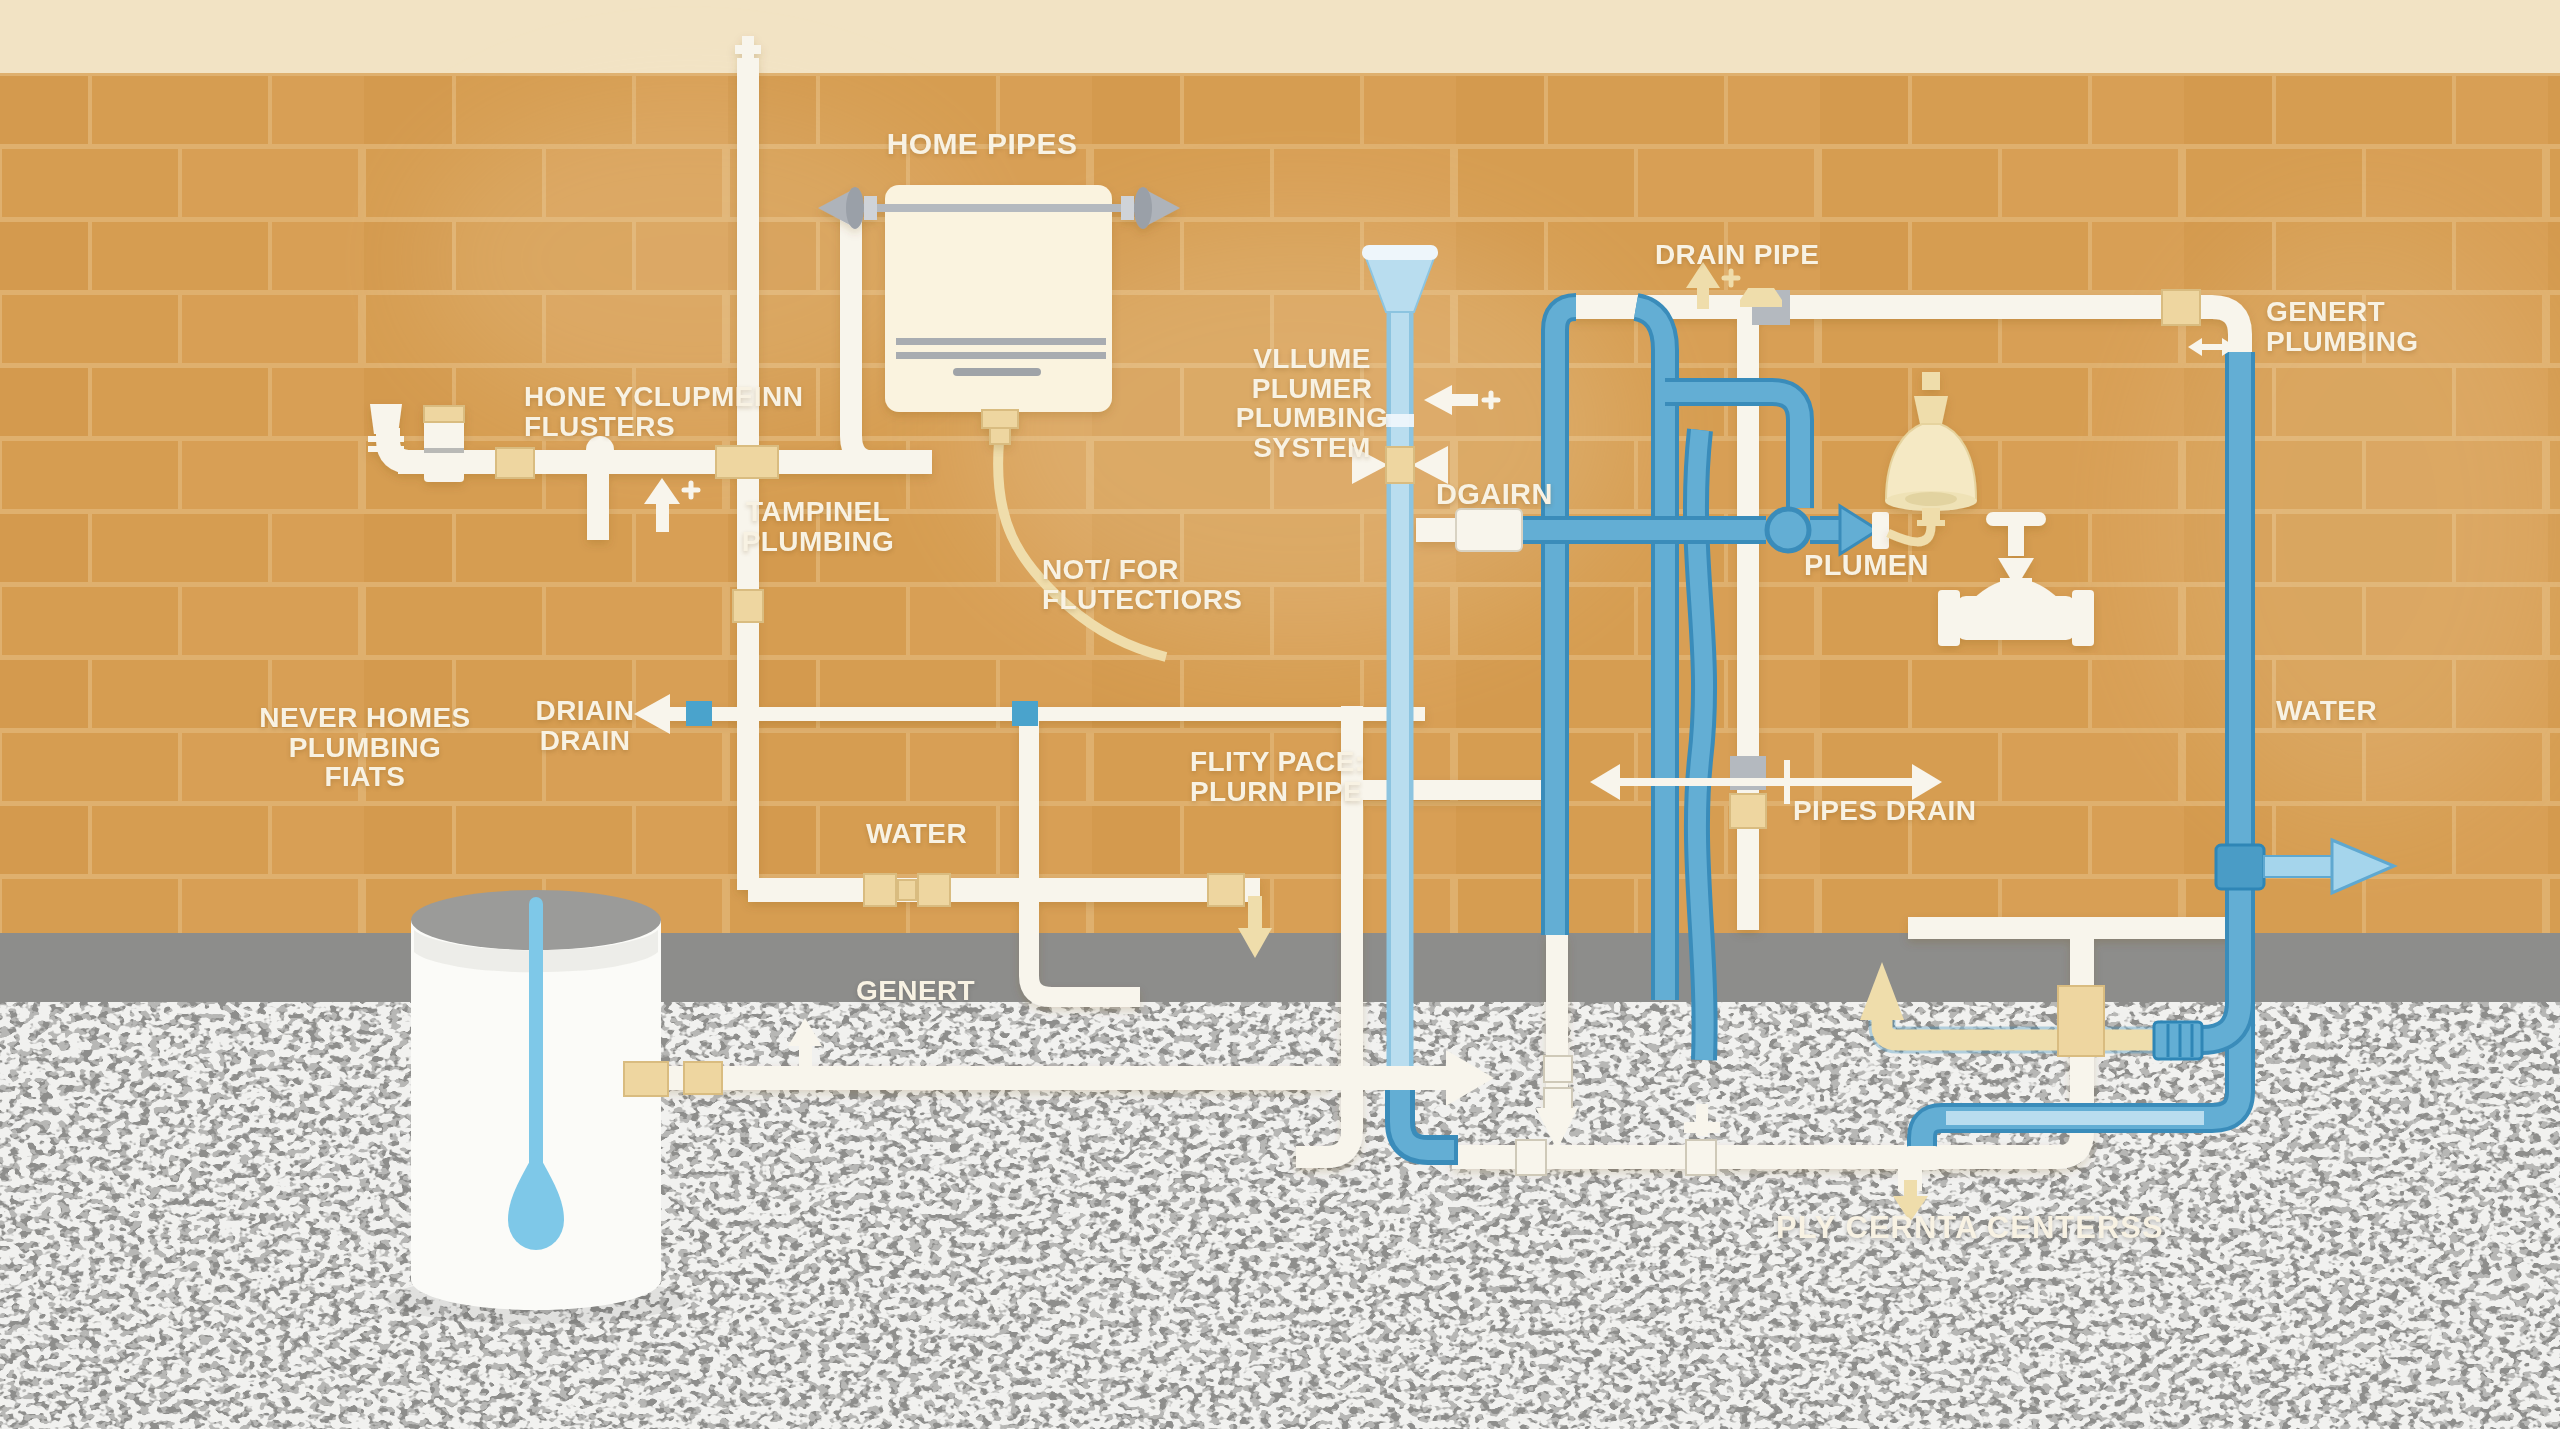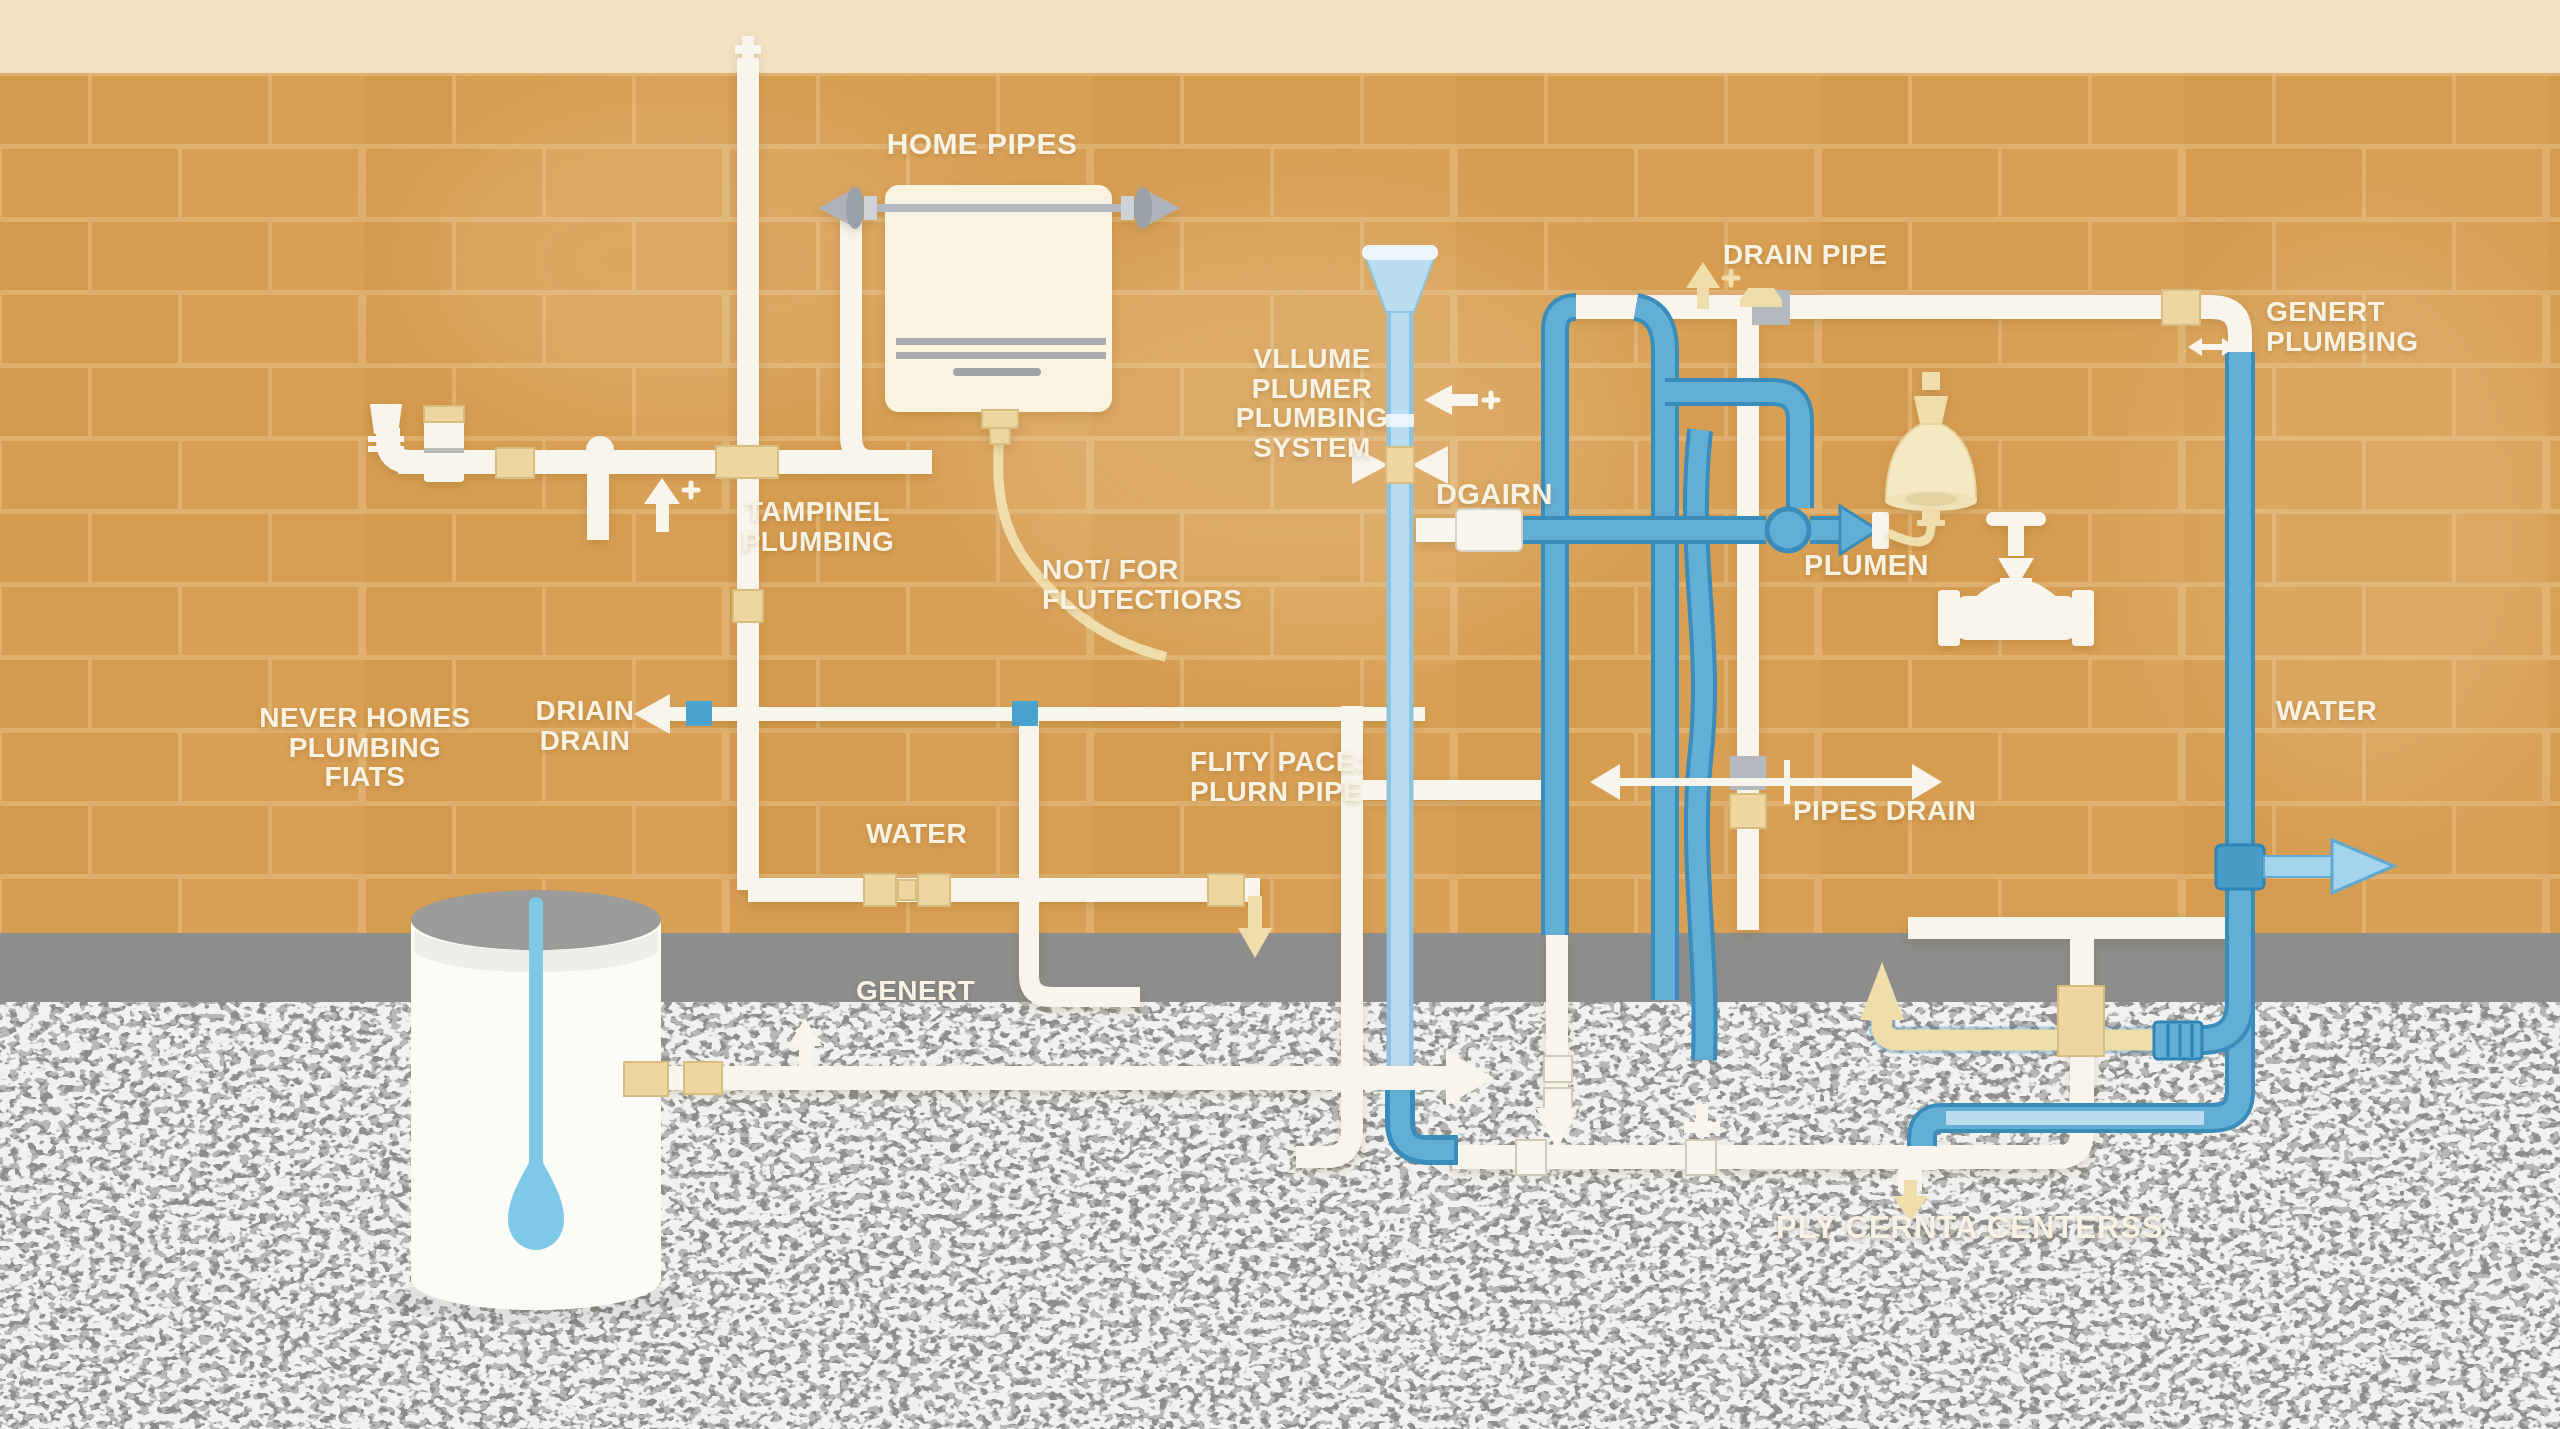--- a/index.html
+++ b/index.html
@@ -24,21 +24,21 @@
 
   
   .lbl{position:absolute;font-weight:bold;color:var(--label_text,#f8f2e3);
        white-space:pre-line;line-height:1.06;letter-spacing:.4px;font-size:28px;
        text-shadow:0 2px 4px rgba(110,74,24,.25)}
   .center{text-align:center}
   .l-home{left:872px;top:128px;width:220px;font-size:30px}
   .l-hone{left:524px;top:382px}
   .l-tamp{left:730px;top:497px;width:176px}
   .l-vllume{left:1220px;top:344px;width:184px}
-  .l-drainpipe{left:1723px;top:240px}
+  .l-drainpipe{left:1655px;top:240px}
   .l-genert{left:2266px;top:297px}
   .l-dgairn{left:1436px;top:479px;font-size:29px}
   .l-draintc{left:1804px;top:550px;font-size:29px}
   .l-notfor{left:1042px;top:555px}
   .l-never{left:248px;top:703px;width:234px}
   .l-driain{left:518px;top:696px;width:134px}
   .l-flity{left:1190px;top:747px}
   .l-keyy{left:1793px;top:796px}
   .l-water1{left:866px;top:819px}
   .l-water2{left:2276px;top:696px}
@@ -317,20 +317,22 @@
     </g>
     <polygon points="1536,1108 1578,1108 1557,1150" class="f-white"></polygon>
     <g>
       <rect x="1904" y="1180" width="13" height="20" class="f-cream"></rect>
       <polygon points="1893,1196 1928,1196 1910,1222" class="f-cream"></polygon>
     </g>
   </g>
 </svg>
 
 <div class="lbl l-home center">HOME PIPES</div>
+<div class="lbl l-hone">HONE YCLUPMEINN
+FLUSTERS</div>
 <div class="lbl l-tamp center">TAMPINEL
 PLUMBING</div>
 <div class="lbl l-vllume center">VLLUME
 PLUMER
 PLUMBING
 SYSTEM</div>
 <div class="lbl l-drainpipe">DRAIN PIPE</div>
 <div class="lbl l-genert">GENERT
 PLUMBING</div>
 <div class="lbl l-dgairn">DGAIRN</div>

